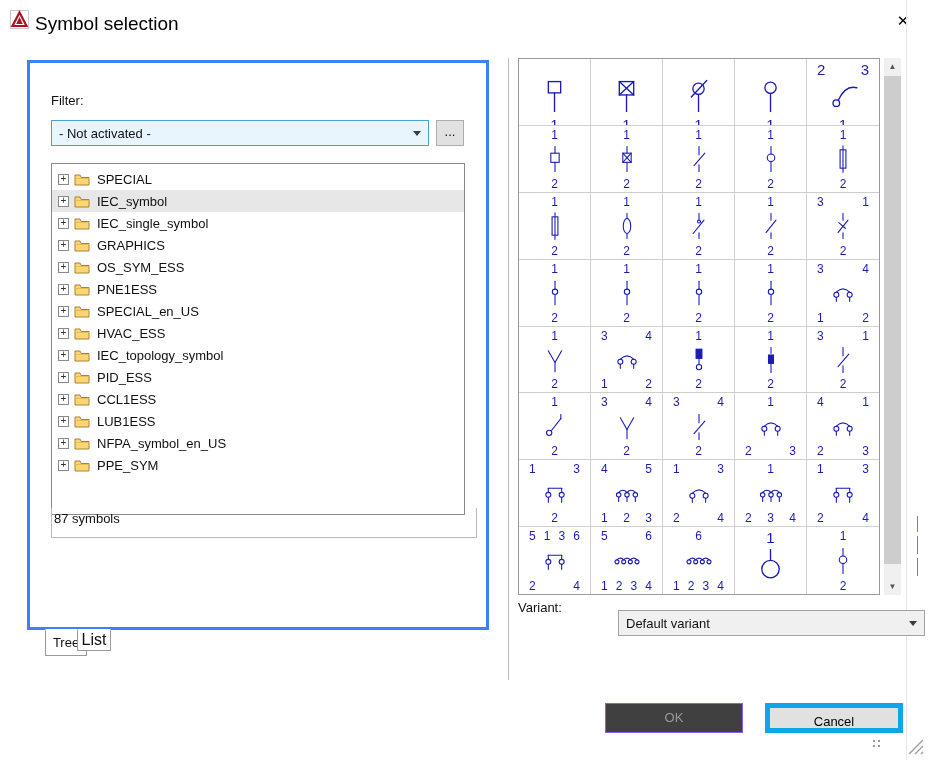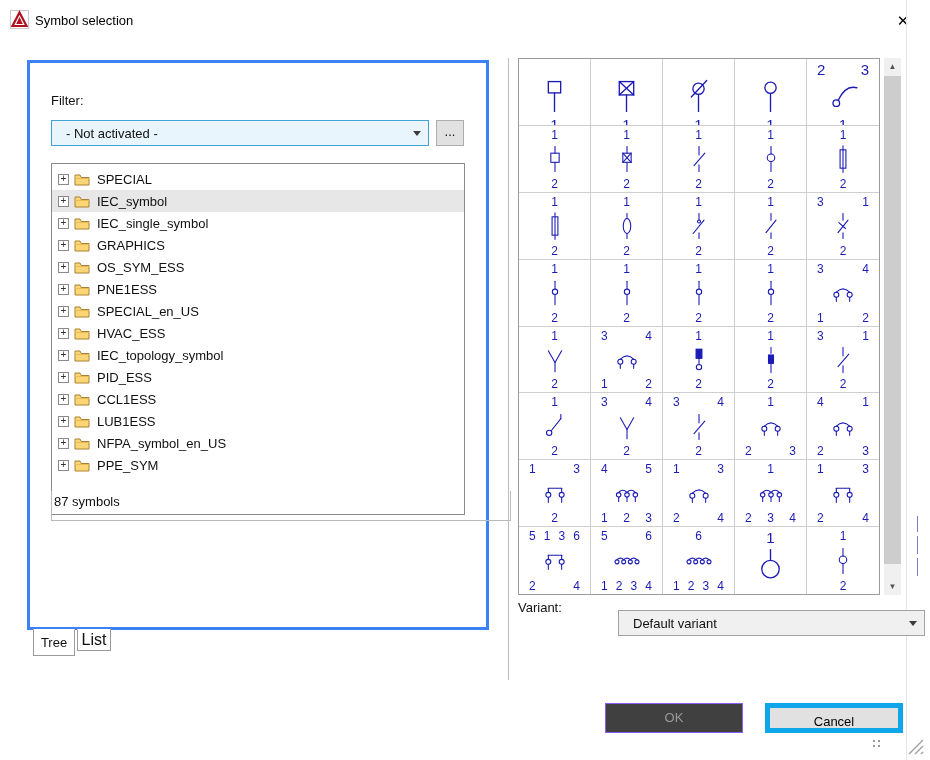--- a/index.html
+++ b/index.html
@@ -2,51 +2,51 @@
 <html><head>
 <meta charset="utf-8">
 <style>
   html,body{margin:0;padding:0}
   body{position:relative;width:930px;height:760px;background:#ffffff;
        font-family:"Liberation Sans",sans-serif;font-size:13px;color:#111;overflow:hidden}
 
   
   .titlebar{position:absolute;left:0;top:0;width:930px;height:40px;background:#fff}
   .app-icon{position:absolute;left:10px;top:10px;width:19px;height:19px}
-  .title{position:absolute;left:35px;top:13px;font-size:13px;color:#000}
+  .title{position:absolute;left:35px;top:13px;font-size:19px;color:#000}
   .close{position:absolute;left:891px;top:9px;width:24px;height:24px;text-align:center;
          line-height:24px;font-size:15px;color:#000;cursor:pointer}
 
   
   .groupbox{position:absolute;left:27px;top:60px;width:462px;height:570px;border:3px solid #3b82f6;box-sizing:border-box}
   .lbl-filter{position:absolute;left:21px;top:30px}
   .combo{position:absolute;display:flex;align-items:center;box-sizing:border-box;cursor:pointer}
-  .combo .txt{flex:1;padding-left:14px;white-space:nowrap;overflow:hidden}
+  .combo .txt{flex:1;padding-left:7px;white-space:nowrap;overflow:hidden}
   .combo .arr{width:22px;display:flex;align-items:center;justify-content:center}
   .tri{width:0;height:0;border-left:4px solid transparent;border-right:4px solid transparent;border-top:5px solid #3c3c3c}
   .filter-combo{left:21px;top:57px;width:378px;height:26px;background:#e9f5fd;border:1px solid #45a1d8}
   .browse{position:absolute;left:406px;top:57px;width:28px;height:26px;background:#e1e1e1;border:1px solid #adadad;
           box-sizing:border-box;text-align:center;line-height:22px;cursor:pointer}
 
   .listbox{position:absolute;left:21px;top:100px;width:414px;height:352px;background:#fff;border:1px solid #8a8a8a;
            box-sizing:border-box;padding-top:4px;overflow:hidden}
   .trow{display:flex;align-items:center;height:22px;padding-left:6px;gap:5px;cursor:pointer}
   .trow.sel{background:#e7e7e7}
   .exp{width:11px;height:11px;box-sizing:border-box;border:1px solid #898989;background:#fff;font-size:10px;
        line-height:8px;text-align:center;color:#333;flex:none}
   .fold{flex:none;display:flex}
   .fold svg{width:16px;height:13px;display:block}
   .tl{padding-left:2px;white-space:nowrap}
-  .status-box{position:absolute;left:21px;top:428px;width:460px;height:30px;border:1px solid #b9b9b9;border-top:none;
+  .status-box{position:absolute;left:21px;top:445px;width:426px;height:30px;border:1px solid #b9b9b9;border-top:none;
               box-sizing:border-box;padding:3px 0 0 2px}
 
   
   .tab{position:absolute;background:#fff;border:1px solid #9a9a9a;border-top:1px solid #fff;text-align:center;
        box-sizing:border-box;cursor:pointer}
-  .tab-tree{left:33px;top:629px;width:42px;height:27px;line-height:25px}
+  .tab-tree{left:45px;top:629px;width:42px;height:27px;line-height:25px}
   .tab-list{left:77px;top:629px;width:34px;height:22px;line-height:20px;font-size:16px}
 
   .vsep{position:absolute;left:508px;top:58px;width:1px;height:622px;background:#bdbdbd}
   .rborder{position:absolute;left:906px;top:0;width:1px;height:760px;background:#e6e6e6}
 
   
   .gridbox{position:absolute;left:518px;top:58px;width:362px;height:537px;border:1px solid #9a9a9a;box-sizing:border-box;
            background:#fff;display:grid;grid-template-columns:repeat(5,1fr);grid-template-rows:repeat(8,1fr)}
   .cell{display:flex;flex-direction:column;color:#1b1bb5;padding:2px 0 1px;box-sizing:border-box;
         border-right:1px solid #cfcfcf;border-bottom:1px solid #cfcfcf;cursor:pointer;overflow:hidden}

